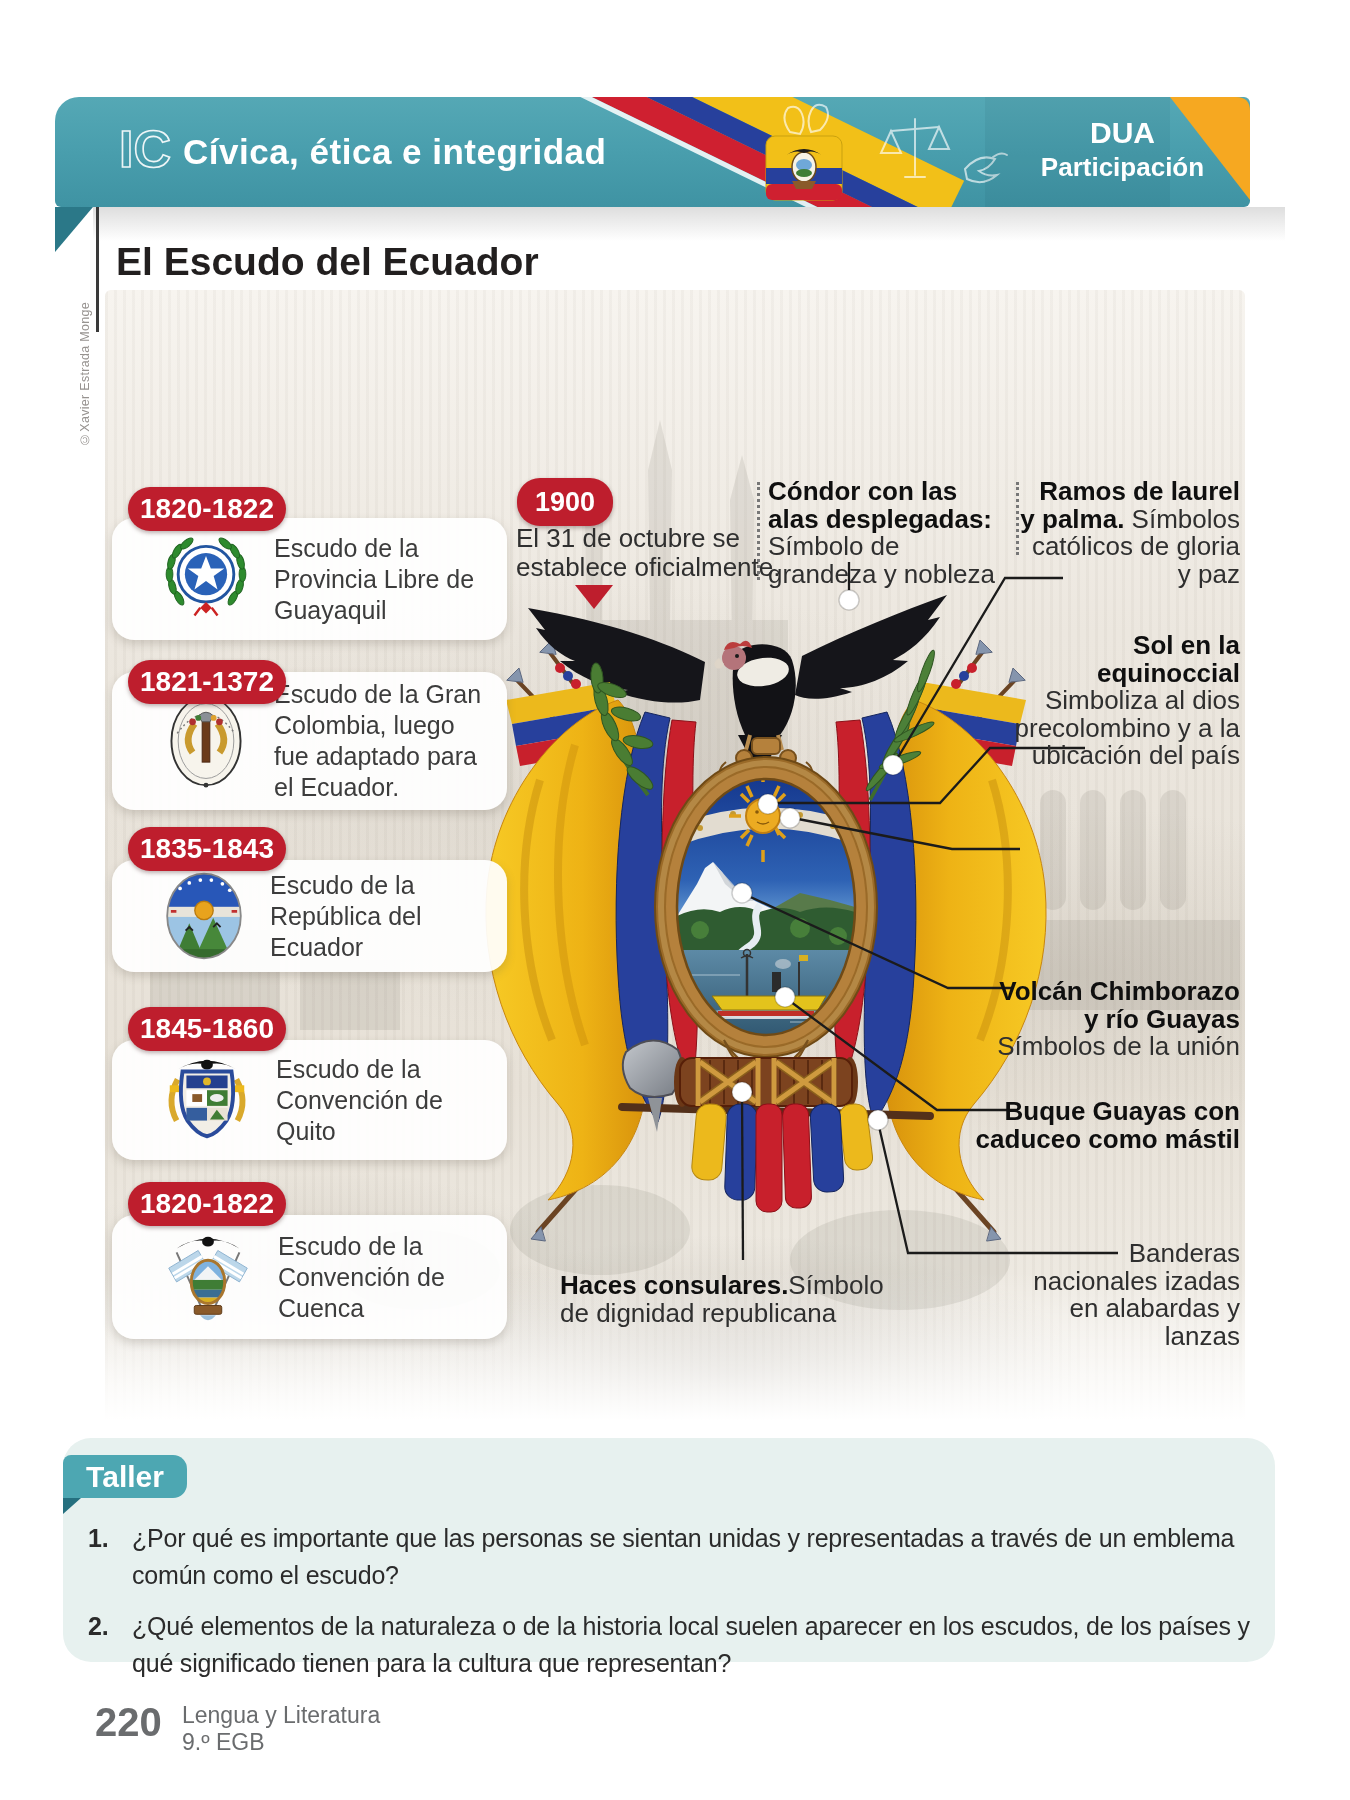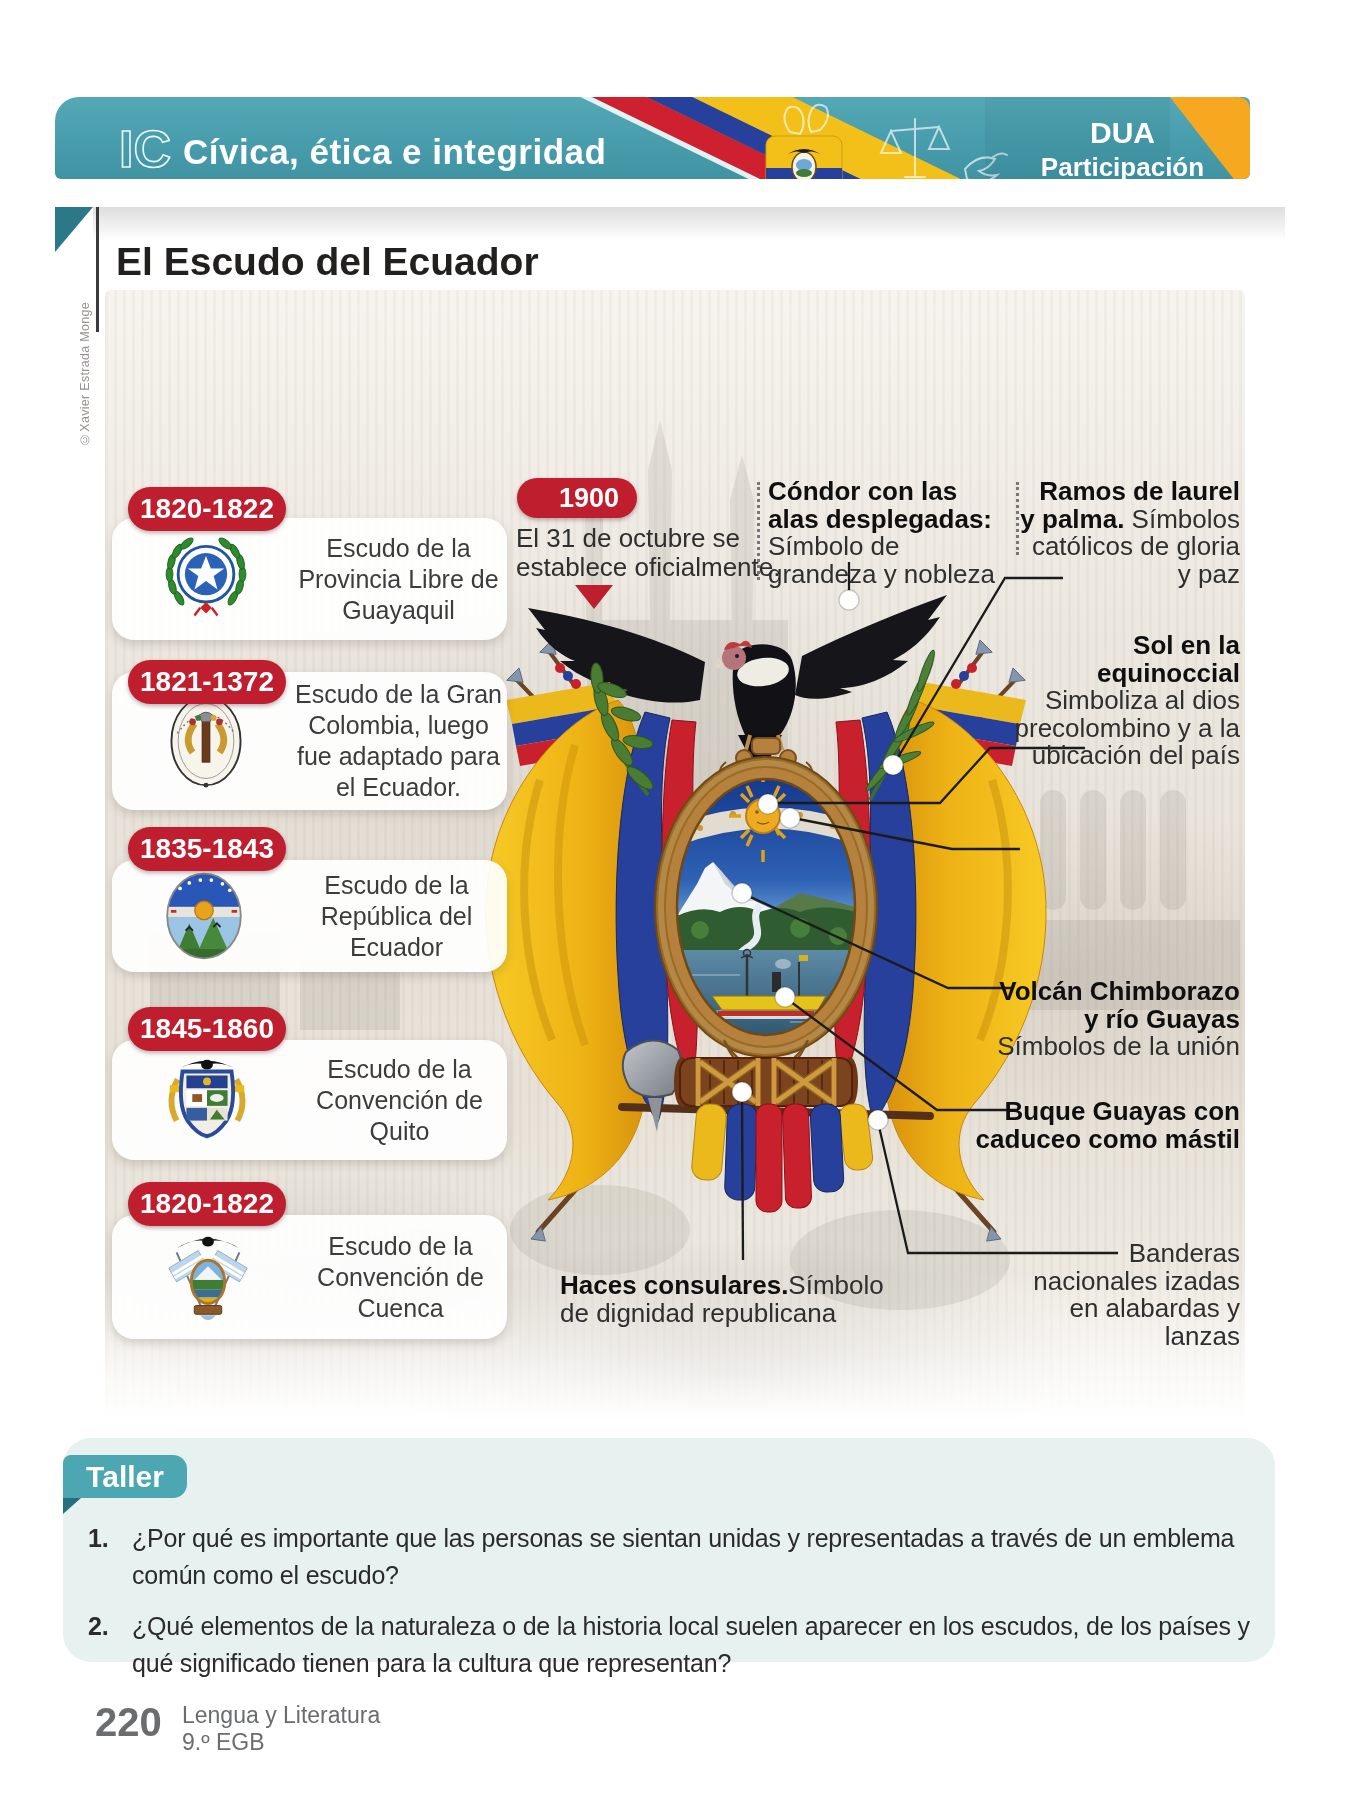--- a/index.html
+++ b/index.html
@@ -1,20 +1,20 @@
 <!DOCTYPE html>
 <html><head>
 <meta charset="utf-8">
 <style>
   html,body{margin:0;padding:0;background:#fff;}
   .page{position:relative;width:1350px;height:1800px;background:#fff;overflow:hidden;
         font-family:"Liberation Sans",sans-serif;}
 
   
-  .banner{position:absolute;left:55px;top:97px;width:1195px;height:82px;
+  .banner{position:absolute;left:55px;top:97px;width:1195px;height:110px;
           border-radius:24px 6px 6px 6px;overflow:hidden;
           background:linear-gradient(180deg,#55a8b5 0%,#4a9fae 45%,#3f93a3 100%);}
   .banner-svg{position:absolute;left:0;top:0;}
   .banner-title{position:absolute;left:128px;top:0;height:110px;display:flex;align-items:center;
           color:#fff;font-size:35px;font-weight:600;letter-spacing:.5px;white-space:nowrap;}
   .ic-logo{position:absolute;left:64px;top:20px;}
   .dua{position:absolute;left:960px;top:18px;width:215px;text-align:center;color:#fff;}
   .dua .l1{font-size:30px;font-weight:bold;line-height:36px;}
   .dua .l2{font-size:26px;font-weight:600;line-height:32px;}
   .banner-shadow{position:absolute;left:93px;top:207px;width:1192px;height:34px;
@@ -37,25 +37,25 @@
       linear-gradient(180deg,#f7f4ef 0%,#ece7df 30%,#e7e1d7 70%,#f3f0ea 100%);}
   .credit{position:absolute;left:78px;top:296px;height:150px;color:#979390;font-size:12.5px;
           writing-mode:vertical-rl;transform:rotate(180deg);letter-spacing:.3px;}
 
   .art{position:absolute;left:0;top:0;width:1350px;height:1800px;pointer-events:none;}
 
   
   .badge{position:absolute;width:158px;height:44px;background:#be1e2d;color:#fff;border-radius:23px;
          display:flex;align-items:center;justify-content:center;font-size:28px;font-weight:bold;
          box-shadow:0 2px 4px rgba(60,30,30,.35);z-index:5;}
-  .badge.small{width:96px;height:40px;font-size:27px;padding-left:24px;}
+  .badge.small{width:96px;height:48px;font-size:27px;}
   .card{position:absolute;width:395px;background:rgba(255,255,255,.93);border-radius:22px;
         box-shadow:0 4px 10px rgba(90,80,70,.22);display:flex;align-items:center;z-index:4;}
   .card .emb{flex:0 0 auto;margin-left:46px;}
-  .card .txt{margin-left:36px;width:222px;font-size:25px;line-height:31px;color:#3c3c3c;text-align:center;}
+  .card .txt{margin-left:20px;width:222px;font-size:25px;line-height:31px;color:#3c3c3c;}
 
   .of-text{position:absolute;left:516px;top:524px;width:275px;font-size:26px;line-height:29px;color:#2f2f2f;z-index:4;}
   .tri-down{position:absolute;left:575px;top:585px;width:0;height:0;z-index:4;
             border-left:19px solid transparent;border-right:19px solid transparent;border-top:24px solid #be1e2d;}
   .dotline{position:absolute;width:0;border-left:3px dotted #777;z-index:3;}
 
   
   .ann{position:absolute;font-size:26px;line-height:27.5px;color:#2f2f2f;z-index:6;}
   .ann b{color:#0f0f0f;}
   .ann.right{text-align:right;}

